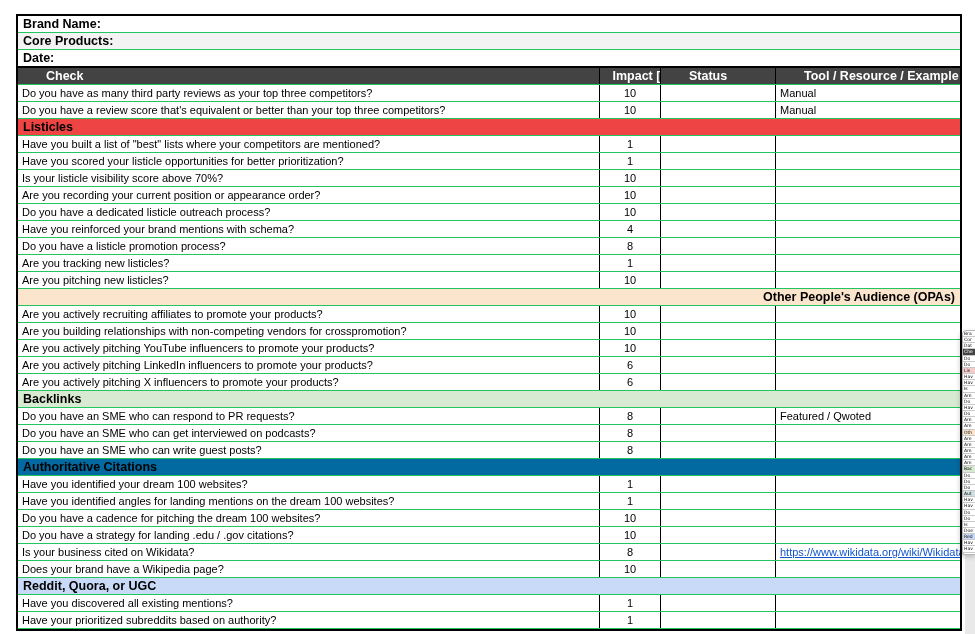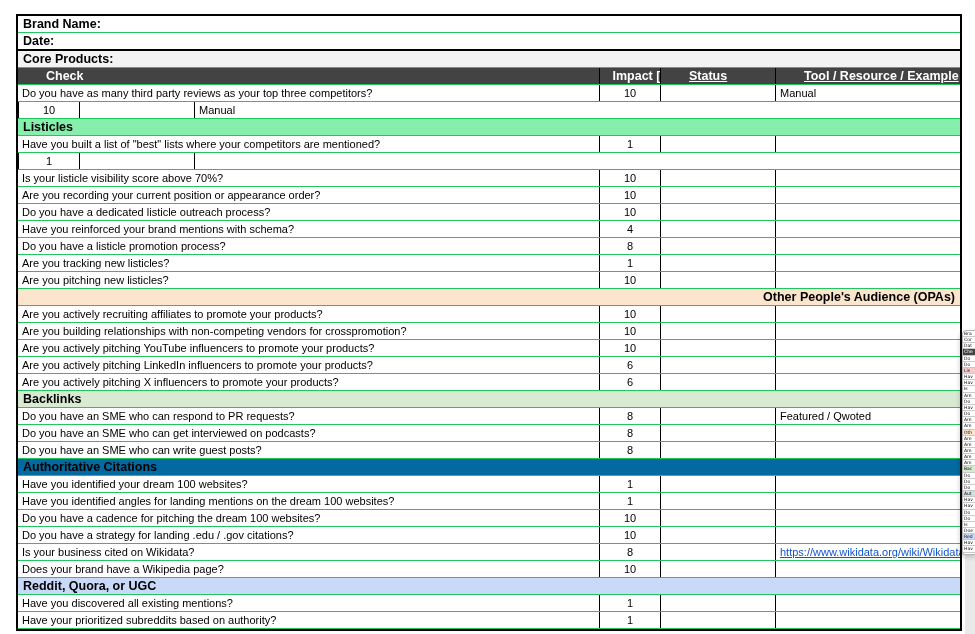--- a/index.html
+++ b/index.html
@@ -6,21 +6,21 @@
   .canvas{position:relative;width:975px;height:634px;background:#ffffff;overflow:hidden;
           font-family:"Liberation Sans",sans-serif;color:#000;}
   .sheet{position:absolute;left:16px;top:14px;width:942px;border:2px solid #000;background:#fff;}
   .row{display:flex;height:17px;box-sizing:border-box;border-bottom:1px solid #22c55e;align-items:stretch;}
   .meta-row{font-weight:bold;font-size:12.5px;padding:0 5px;align-items:center;display:flex;}
   .meta-row.alt{background:#f3f3f3;}
   .meta-row.date{border-bottom:2px solid #000;height:18px;}
   .check-header{background:#434343;color:#fff;font-weight:bold;font-size:12.5px;}
   .check-header .cell{font-size:12.5px;font-weight:bold;white-space:nowrap;padding-left:28px;}
   .check-header .impact{justify-content:flex-start;border-left-color:#555;}
-  .check-header .status,.check-header .tool{border-left-color:#555;text-decoration:underline;}
+  .check-header .status,.check-header .tool{border-left-color:#555;}
   .cell{box-sizing:border-box;padding:0 4px;display:flex;align-items:center;font-size:11px;
         overflow:hidden;white-space:nowrap;}
   .cell.check{width:581px;}
   .cell.impact{width:61px;border-left:1px solid #000;justify-content:center;}
   .cell.status{width:115px;border-left:1px solid #000;}
   .cell.tool{flex:1;border-left:1px solid #000;text-align:center;}
   .section-row{font-weight:bold;font-size:12.5px;padding:0 5px;display:flex;align-items:center;}
   a.link{color:#1155cc;text-decoration:underline;font-size:11px;white-space:nowrap;cursor:pointer;}
   .thumb{position:absolute;left:962px;top:330px;width:14px;height:223px;background:#fff;
          border:1px solid #b5b5b5;border-right:0;border-radius:5px 0 0 3px;
@@ -32,56 +32,58 @@
 </style>
 </head>
 <body>
 
 <div class="canvas">
 
   <div class="sheet">
     <div class="row meta-row">
       <span>Brand Name:</span>
     </div>
+    <div class="row meta-row alt" style="background: rgb(243, 243, 243);">
+      <span>Core Products:</span>
+    </div>
     <div class="row meta-row date">
       <span>Date:</span>
-    </div>
-    <div class="row meta-row alt" style="background: rgb(243, 243, 243);">
-      <span>Core Products:</span>
     </div>
 
     <div class="row check-header" style="background: rgb(67, 67, 67); color: rgb(255, 255, 255);">
       <div class="cell check">Check</div>
       <div class="cell impact">Impact [1]</div>
       <div class="cell status">Status</div>
       <div class="cell tool">Tool / Resource / Example</div>
     </div>
 
     <div id="tbody">
         <div class="row body-row">
           <div class="cell check">Do you have as many third party reviews as your top three competitors?</div>
           <div class="cell impact">10</div>
           <div class="cell status"></div>
           <div class="cell tool">Manual</div>
         </div>
         <div class="row body-row">
+          <div class="cell check">Do you have a review score that's equivalent or better than your top three competitors?</div>
           <div class="cell impact">10</div>
           <div class="cell status"></div>
           <div class="cell tool">Manual</div>
         </div>
-        <div class="row section-row" style="background: #86efac;">
+        <div class="row section-row" style="background: #ef4444;">
           <span>Listicles</span>
         </div>
         <div class="row body-row">
           <div class="cell check">Have you built a list of "best" lists where your competitors are mentioned?</div>
           <div class="cell impact">1</div>
           <div class="cell status"></div>
           <div class="cell tool"></div>
         </div>
         <div class="row body-row">
+          <div class="cell check">Have you scored your listicle opportunities for better prioritization?</div>
           <div class="cell impact">1</div>
           <div class="cell status"></div>
           <div class="cell tool"></div>
         </div>
         <div class="row body-row">
           <div class="cell check">Is your listicle visibility score above 70%?</div>
           <div class="cell impact">10</div>
           <div class="cell status"></div>
           <div class="cell tool"></div>
         </div>

